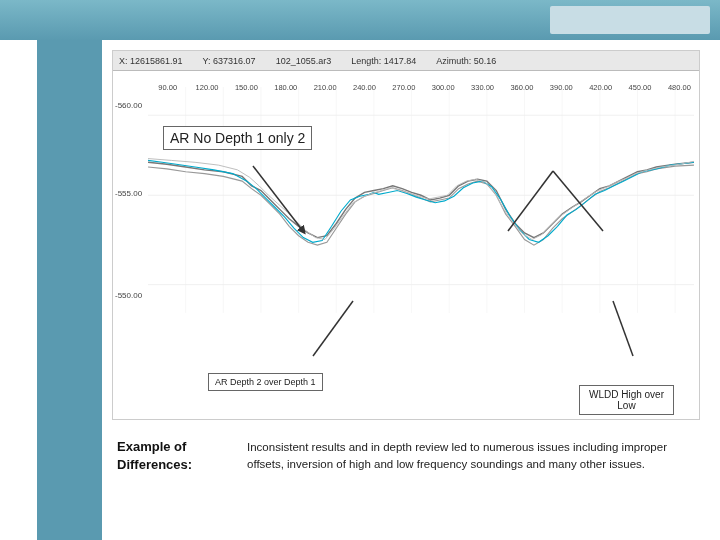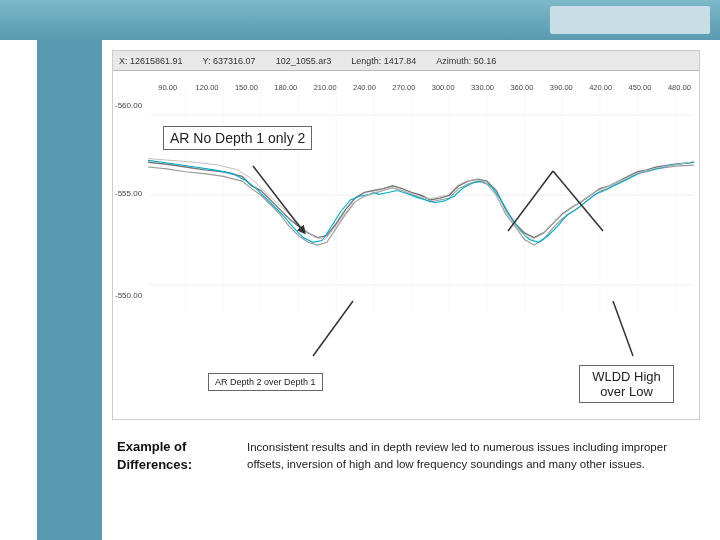--- a/index.html
+++ b/index.html
@@ -150,23 +150,23 @@
       text-align: left;
     }
 
     .annotation-box.ar-depth-2 {
       bottom: 28px;
       left: 95px;
       font-size: 9px;
     }
 
     .annotation-box.wldd-high {
-      bottom: 16px;
+      bottom: 4px;
       right: 25px;
-      font-size: 13px;
+      font-size: 10px;
       white-space: normal;
       width: 95px;
       text-align: center;
     }
 
     
     .arrow-svg {
       position: absolute;
       top: 0;
       left: 0;

